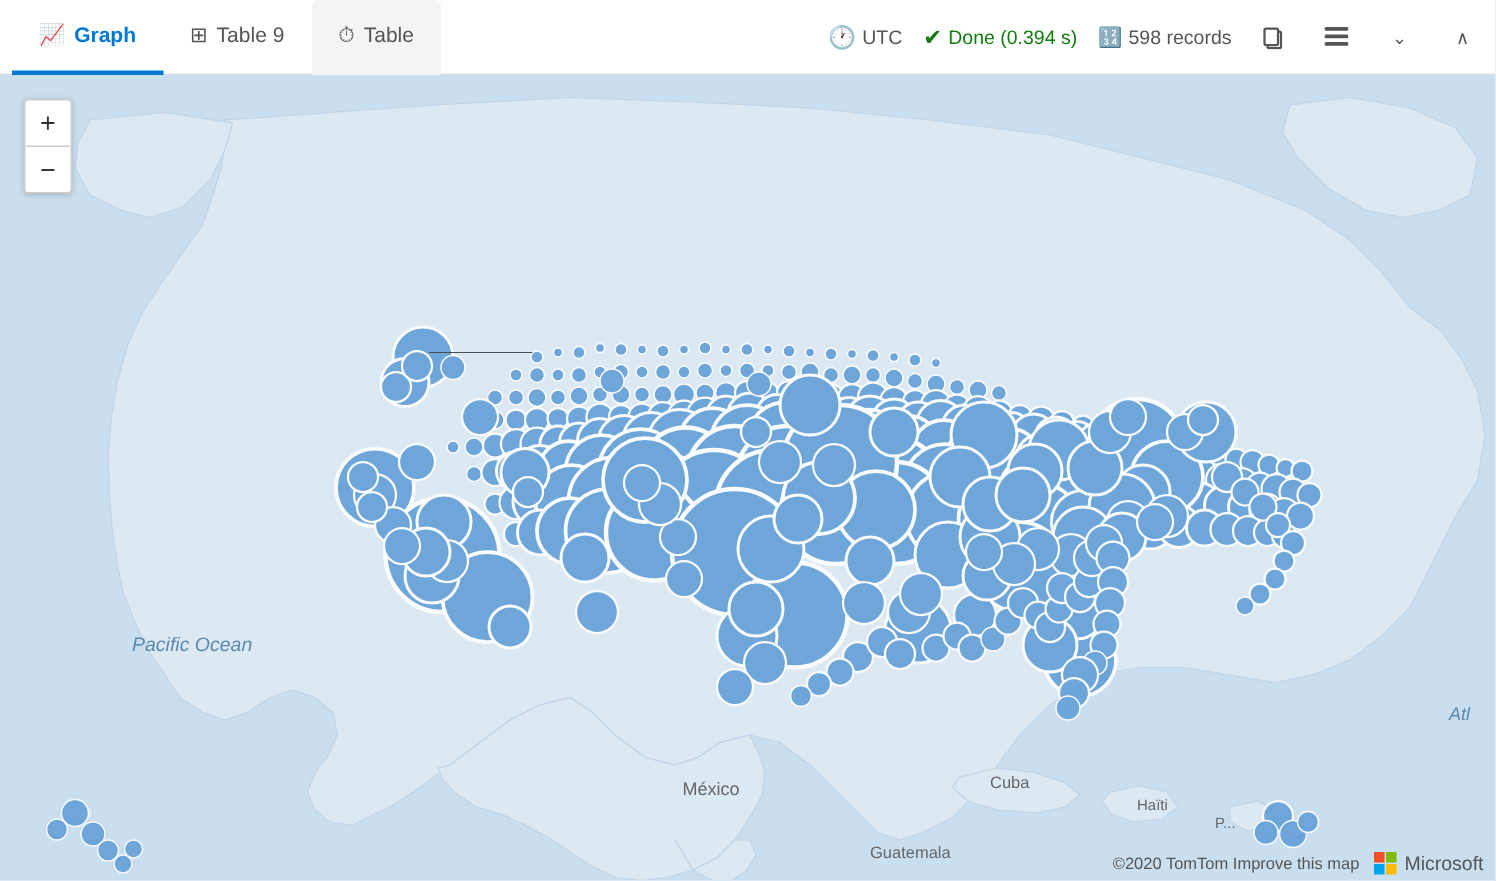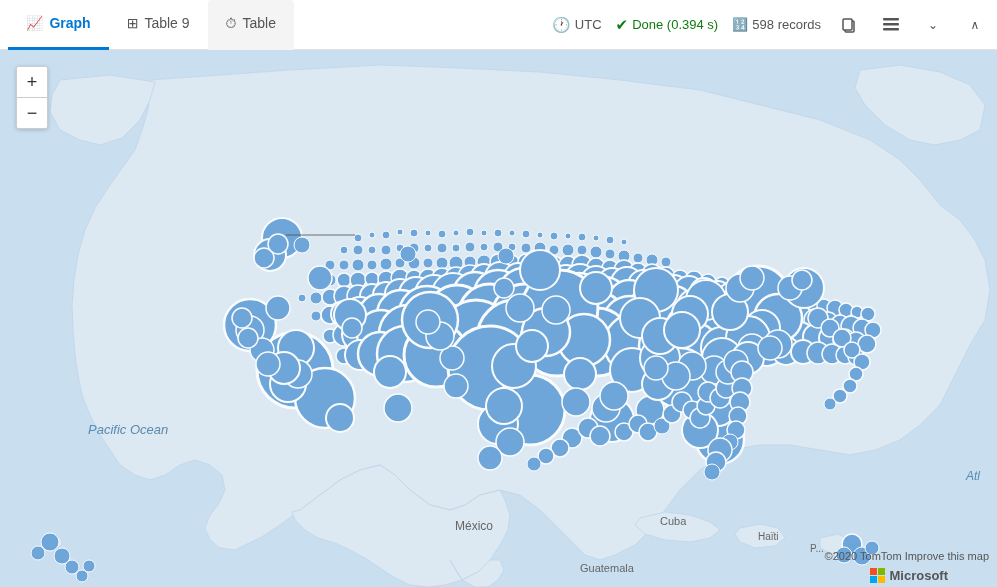--- a/index.html
+++ b/index.html
@@ -125,21 +125,20 @@
     .map-attribution {
       position: absolute;
       bottom: 4px;
       right: 8px;
       font-size: 11px;
       color: #555;
       display: flex;
       align-items: center;
       gap: 6px;
       z-index: 20;
-      flex-direction: column;
     }
   </style>
 </head>
 <body>
 
 <div id="header">
 
   <div class="tab active">
     <span class="tab-icon">📈</span>
     <span>Graph</span>
@@ -788,16 +787,16 @@
   <div class="map-attribution">
     <span>©2020 TomTom  Improve this map</span>
 
     <div style="display:inline-flex; align-items:center; gap:1px; margin-left:4px;">
       <div style="display:grid; grid-template-columns:7px 7px; grid-template-rows:7px 7px; gap:1px;">
         <div style="width:7px;height:7px;background:#f25022;"></div>
         <div style="width:7px;height:7px;background:#7fba00;"></div>
         <div style="width:7px;height:7px;background:#00a4ef;"></div>
         <div style="width:7px;height:7px;background:#ffb900;"></div>
       </div>
-      <span style="font-size:13px; font-weight:700; color:#555; margin-left:4px;">Microsoft</span>
+      <span style="font-size:13px; font-weight:400; color:#555; margin-left:4px;">Microsoft</span>
     </div>
   </div>
 </div>
 
 </body></html>

